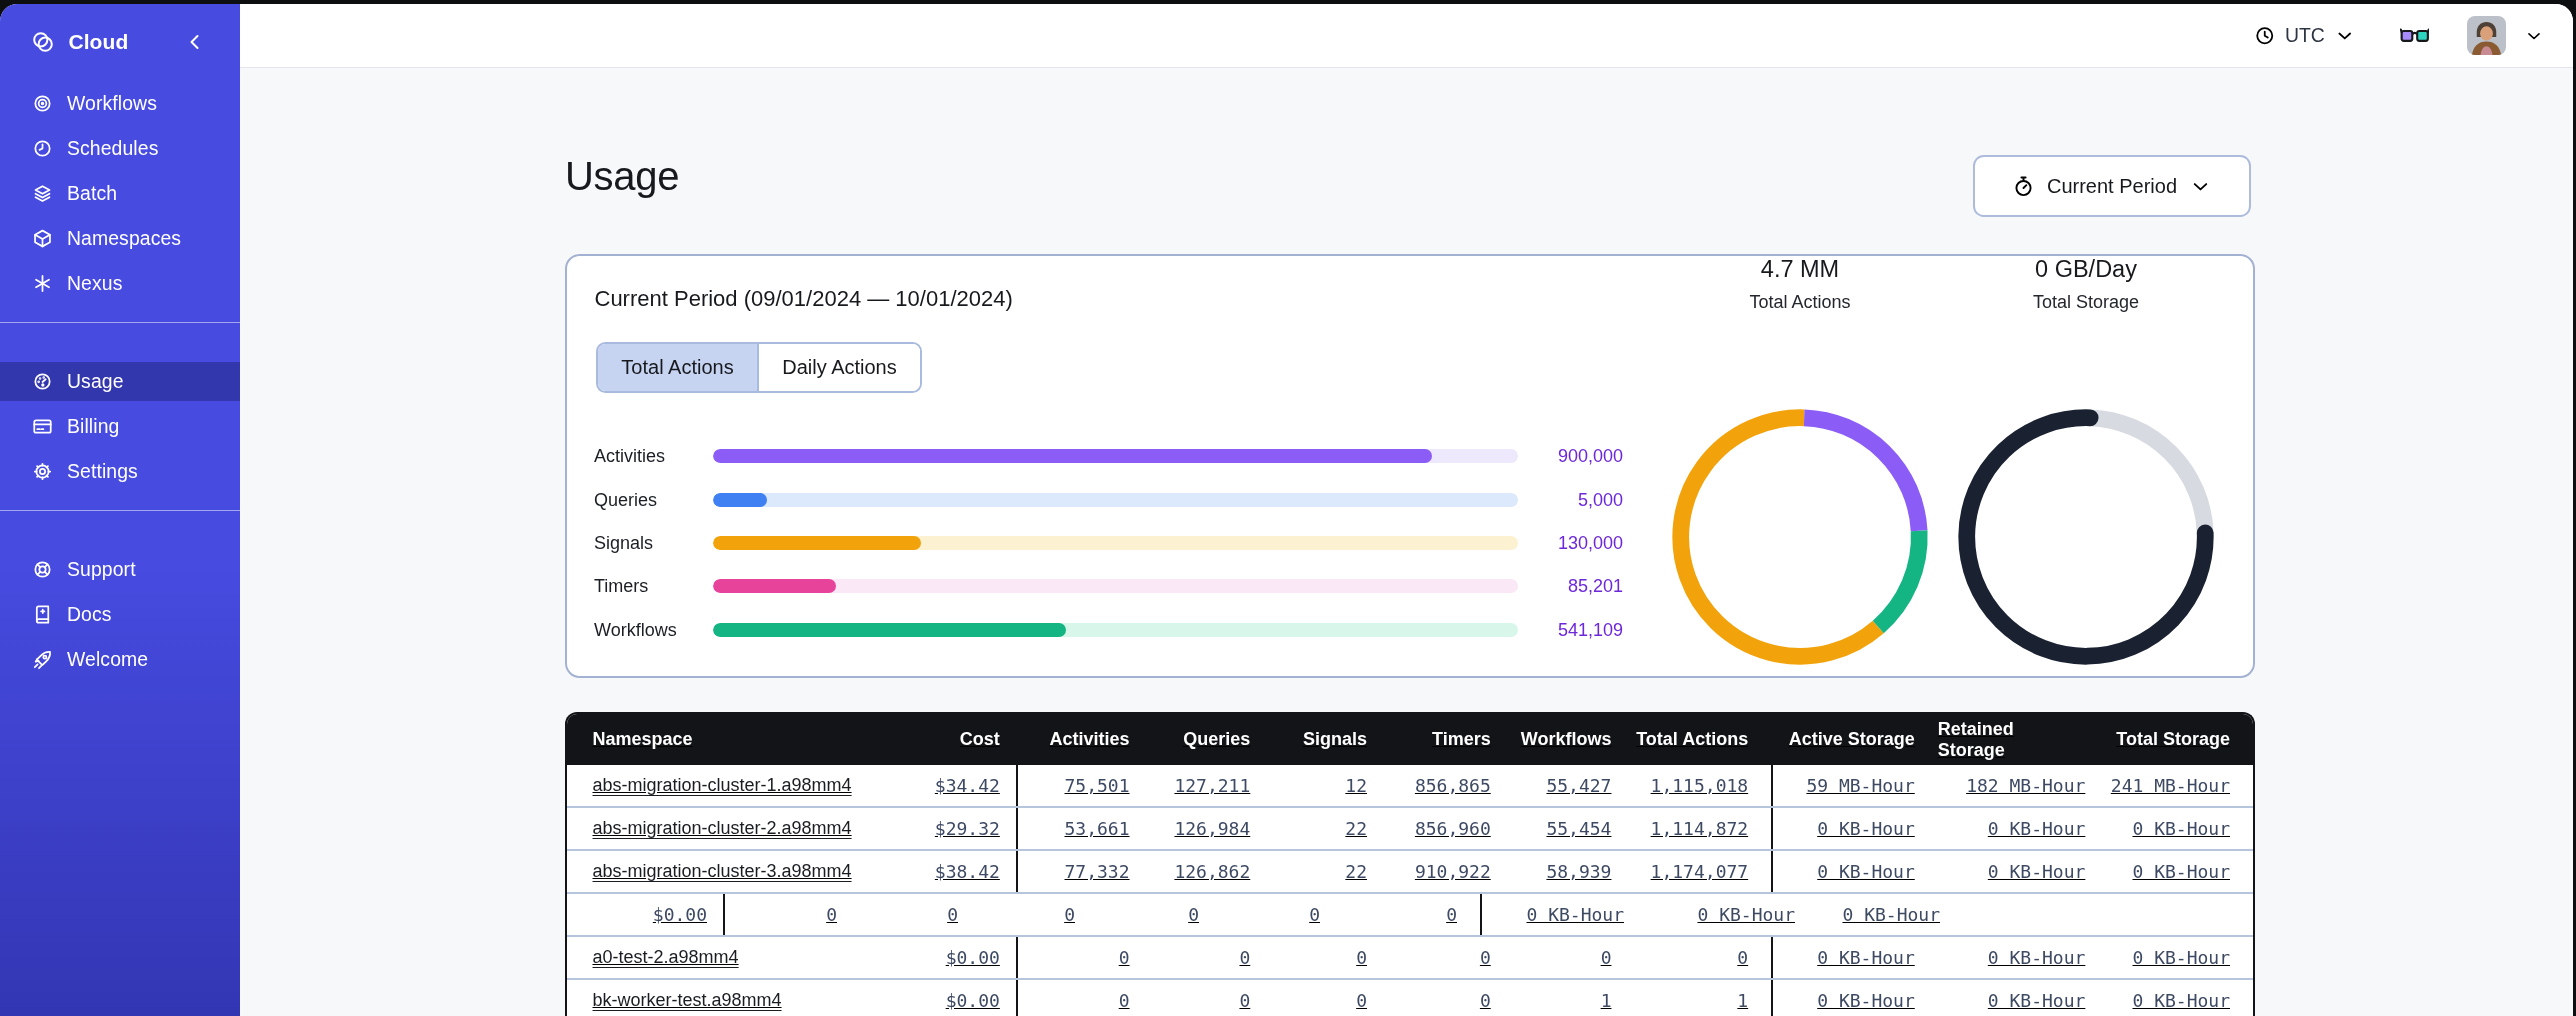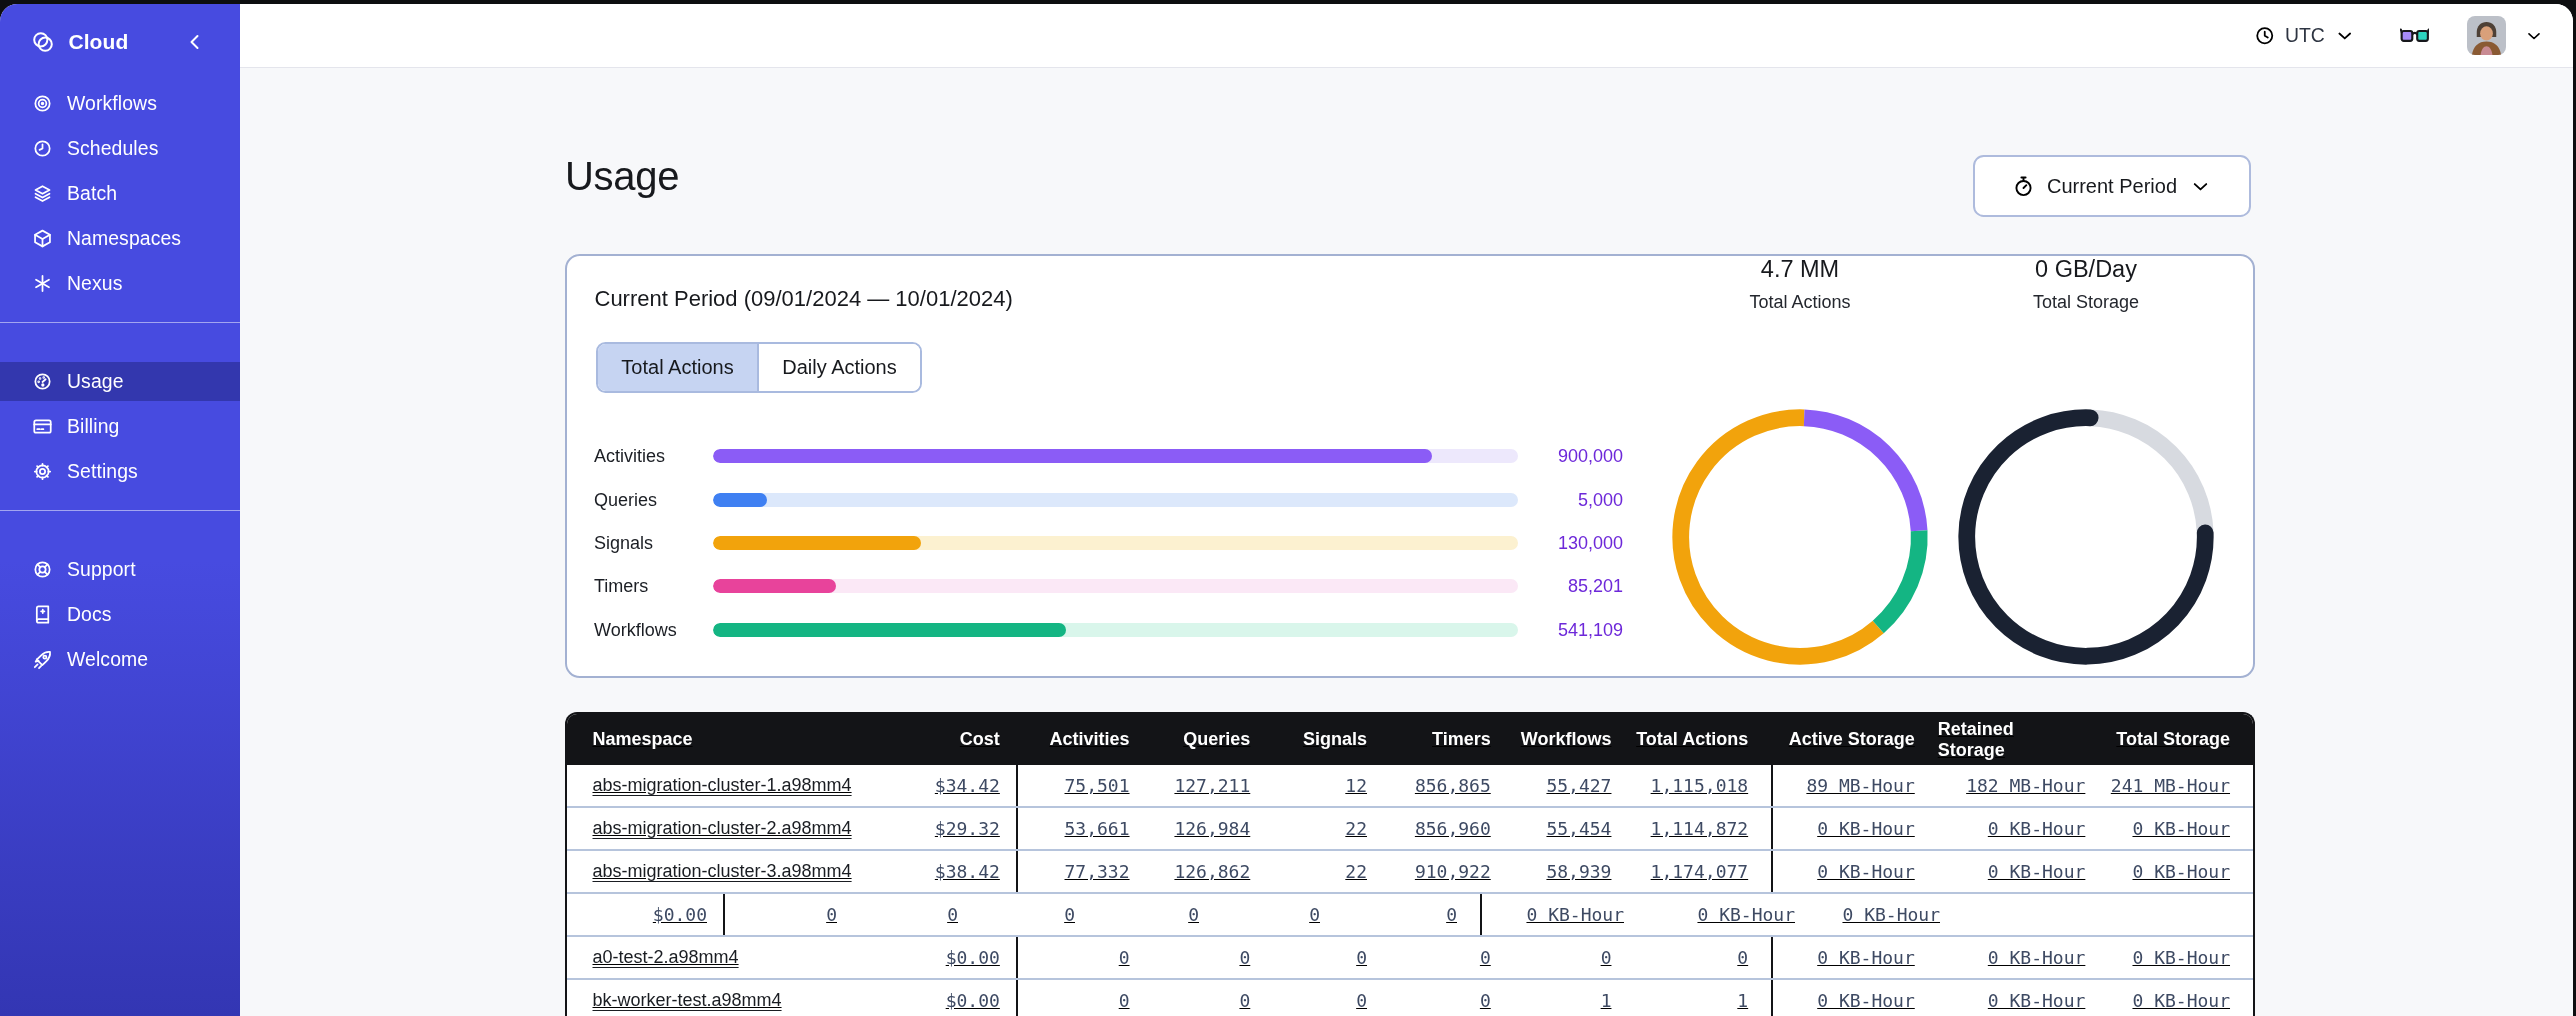--- a/index.html
+++ b/index.html
@@ -373,21 +373,21 @@
           <div class="cell c-ns">
             <a class="ns-link">abs-migration-cluster-1.a98mm4</a>
           </div>
           <div class="cell c-cost">$34.42</div>
           <div class="cell c-act">75,501</div>
           <div class="cell c-qry">127,211</div>
           <div class="cell c-sig">12</div>
           <div class="cell c-tim">856,865</div>
           <div class="cell c-wf">55,427</div>
           <div class="cell c-ta">1,115,018</div>
-          <div class="cell c-as">89 MB-Hour</div>
+          <div class="cell c-as">59 MB-Hour</div>
           <div class="cell c-rs">182 MB-Hour</div>
           <div class="cell c-ts">241 MB-Hour</div>
         </div>
         <div class="t-row">
           <div class="cell c-ns">
             <a class="ns-link">abs-migration-cluster-2.a98mm4</a>
           </div>
           <div class="cell c-cost">$29.32</div>
           <div class="cell c-act">53,661</div>
           <div class="cell c-qry">126,984</div>

